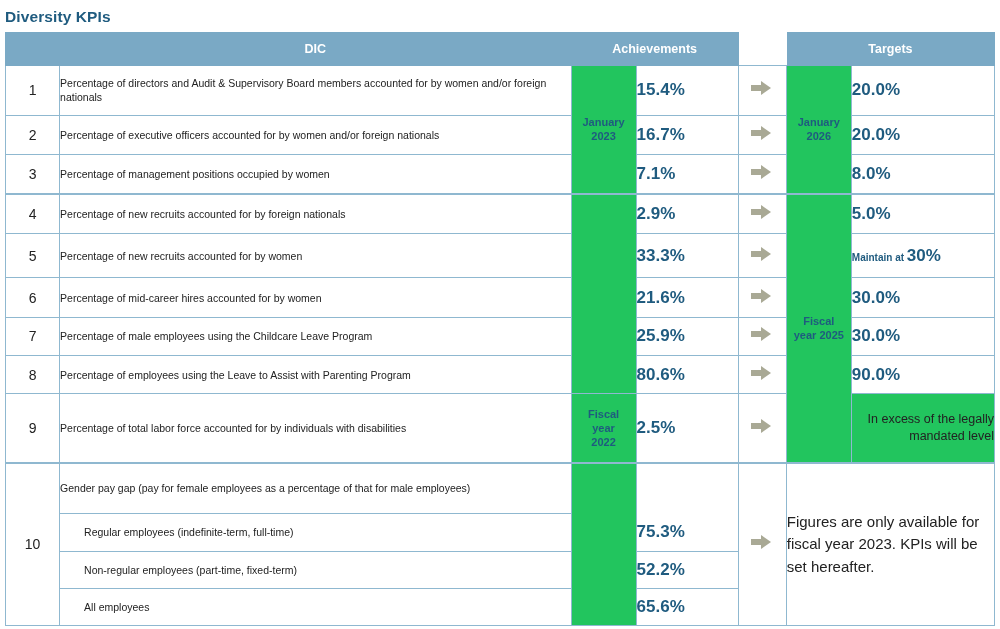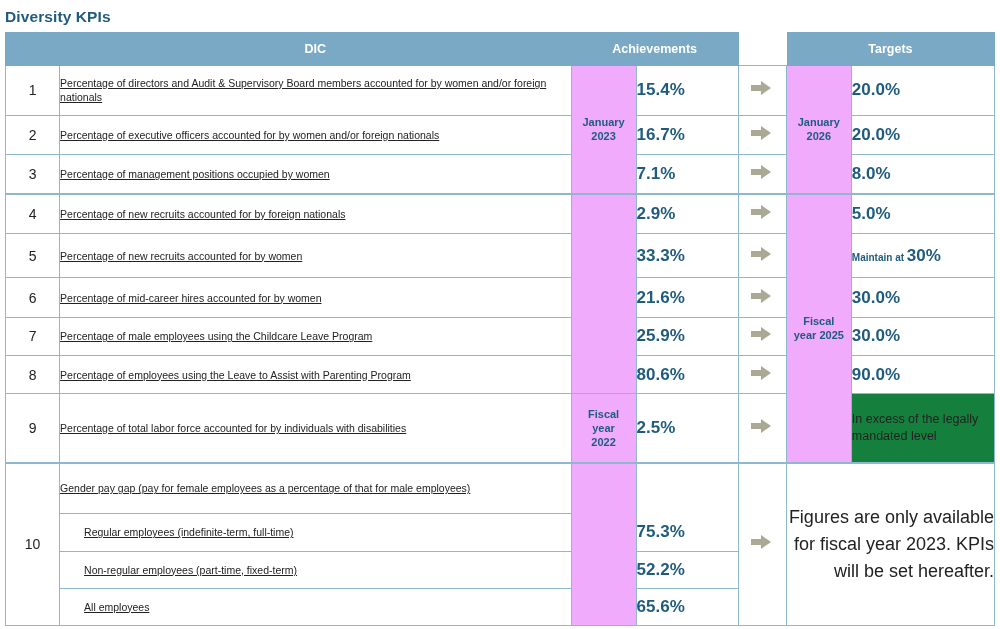--- a/index.html
+++ b/index.html
@@ -71,26 +71,25 @@
     color: #222222;
     background: #ffffff;
   }
   .desc {
     font-size: 10.5px;
     color: #222222;
     background: #ffffff;
     padding-left: 10px;
     padding-right: 6px;
     line-height: 1.35;
-    text-decoration: underline;
   }
   .desc.sub { padding-left: 24px; }
 
   .period {
-    background: #f0abfc;
+    background: #22c55e;
     color: #1f5b7f;
     font-size: 11px;
     font-weight: bold;
     text-align: center;
     line-height: 1.3;
   }
   .val {
     background: #ffffff;
     color: #1f5b7f;
     font-size: 17px;
@@ -99,31 +98,32 @@
     padding-right: 12px;
   }
   .val .small {
     font-size: 10px;
   }
   .arrowcell {
     background: #ffffff;
     text-align: center;
   }
   .note {
-    background: #15803d;
+    background: #22c55e;
     color: #222222;
     font-size: 12.5px;
+    text-align: right;
     padding-right: 10px;
     line-height: 1.35;
   }
   .msg {
     background: #ffffff;
     color: #222222;
-    font-size: 18px;
-    text-align: right;
+    font-size: 15px;
+    text-align: left;
     padding-left: 12px;
     padding-right: 10px;
     line-height: 1.5;
   }
 
   
   .sep-top { border-top: 2px solid #8fb8d0 !important; }
   .nobord-bot { border-bottom: none !important; }
   .nobord-top { border-top: none !important; }
 

